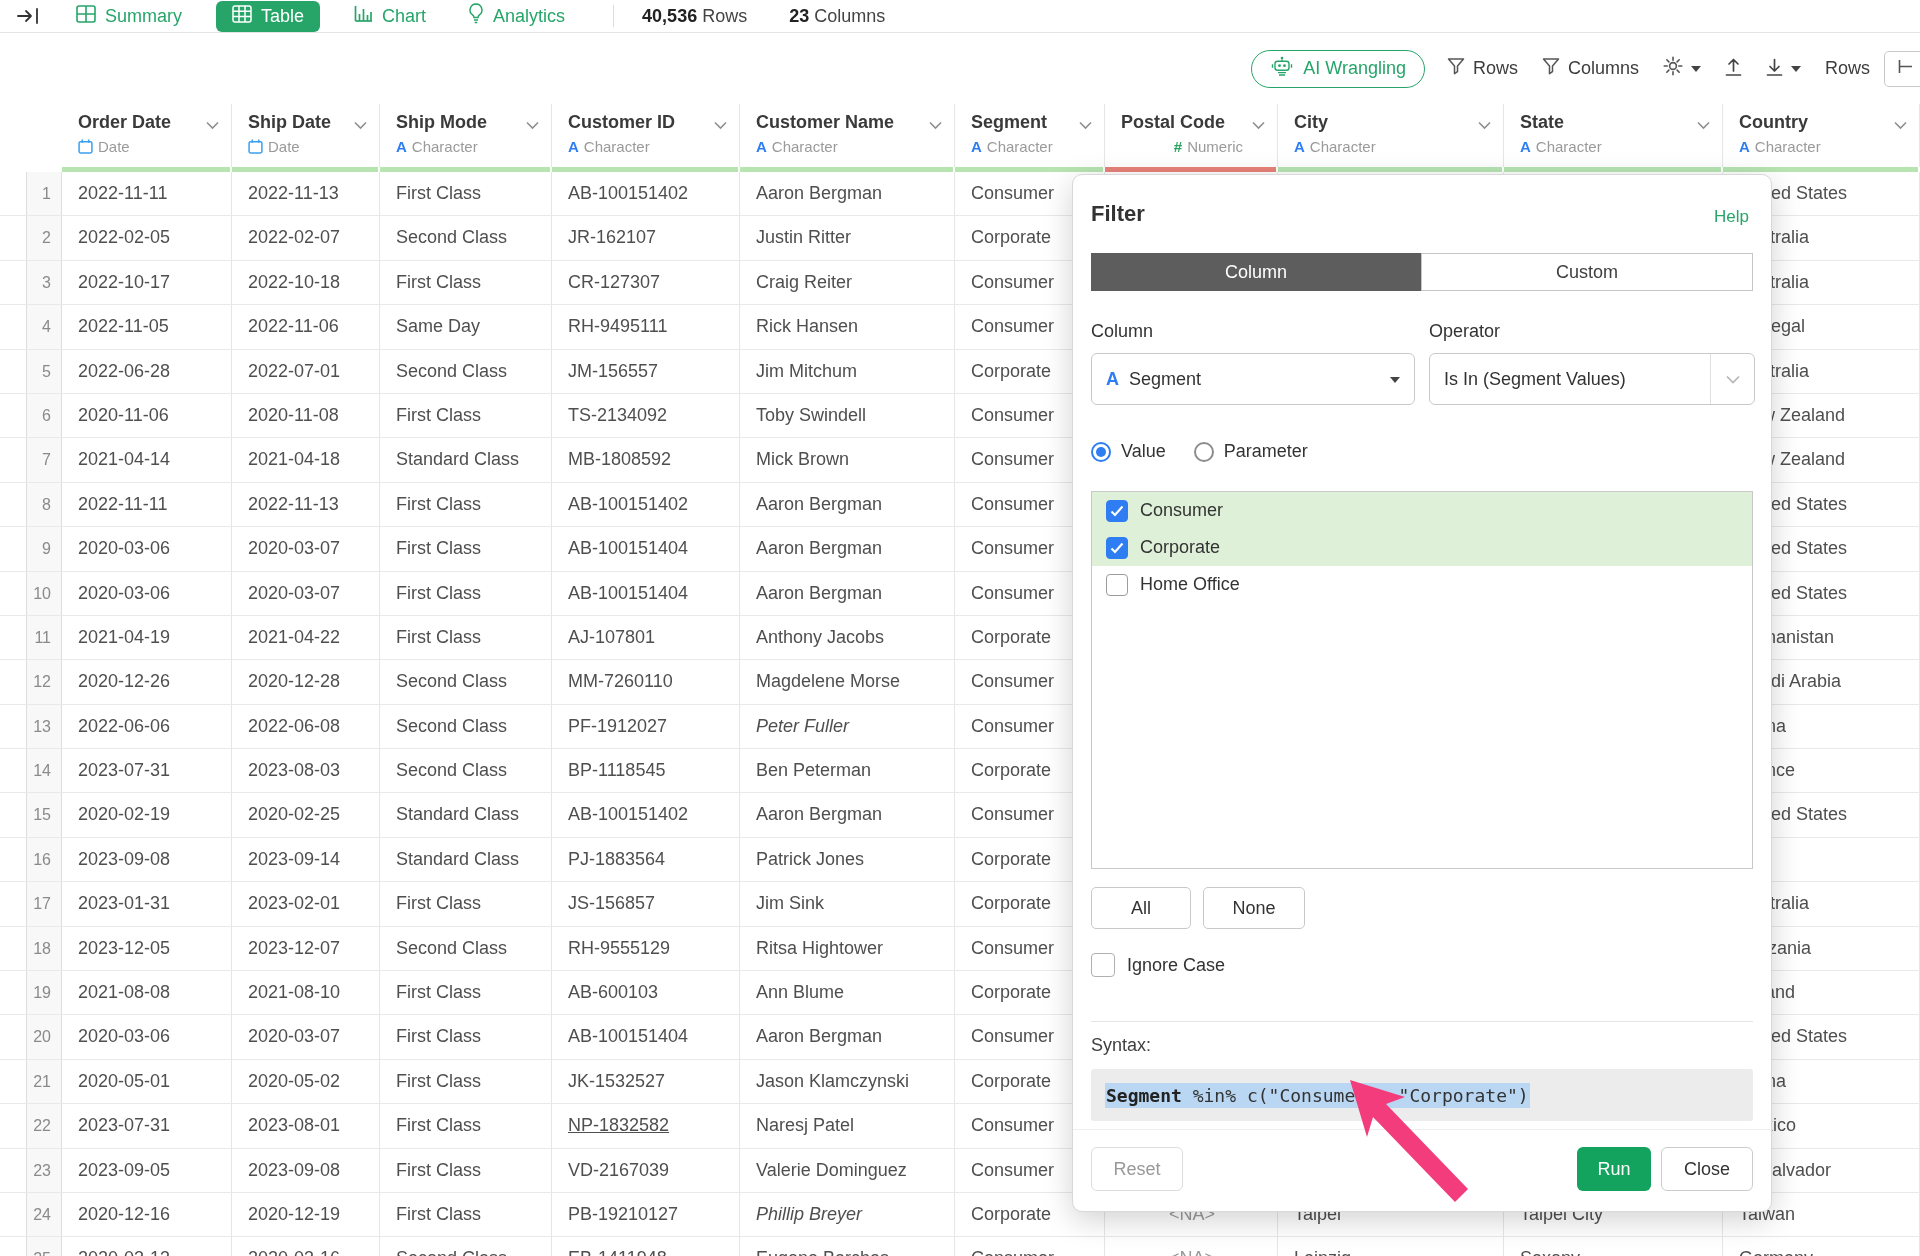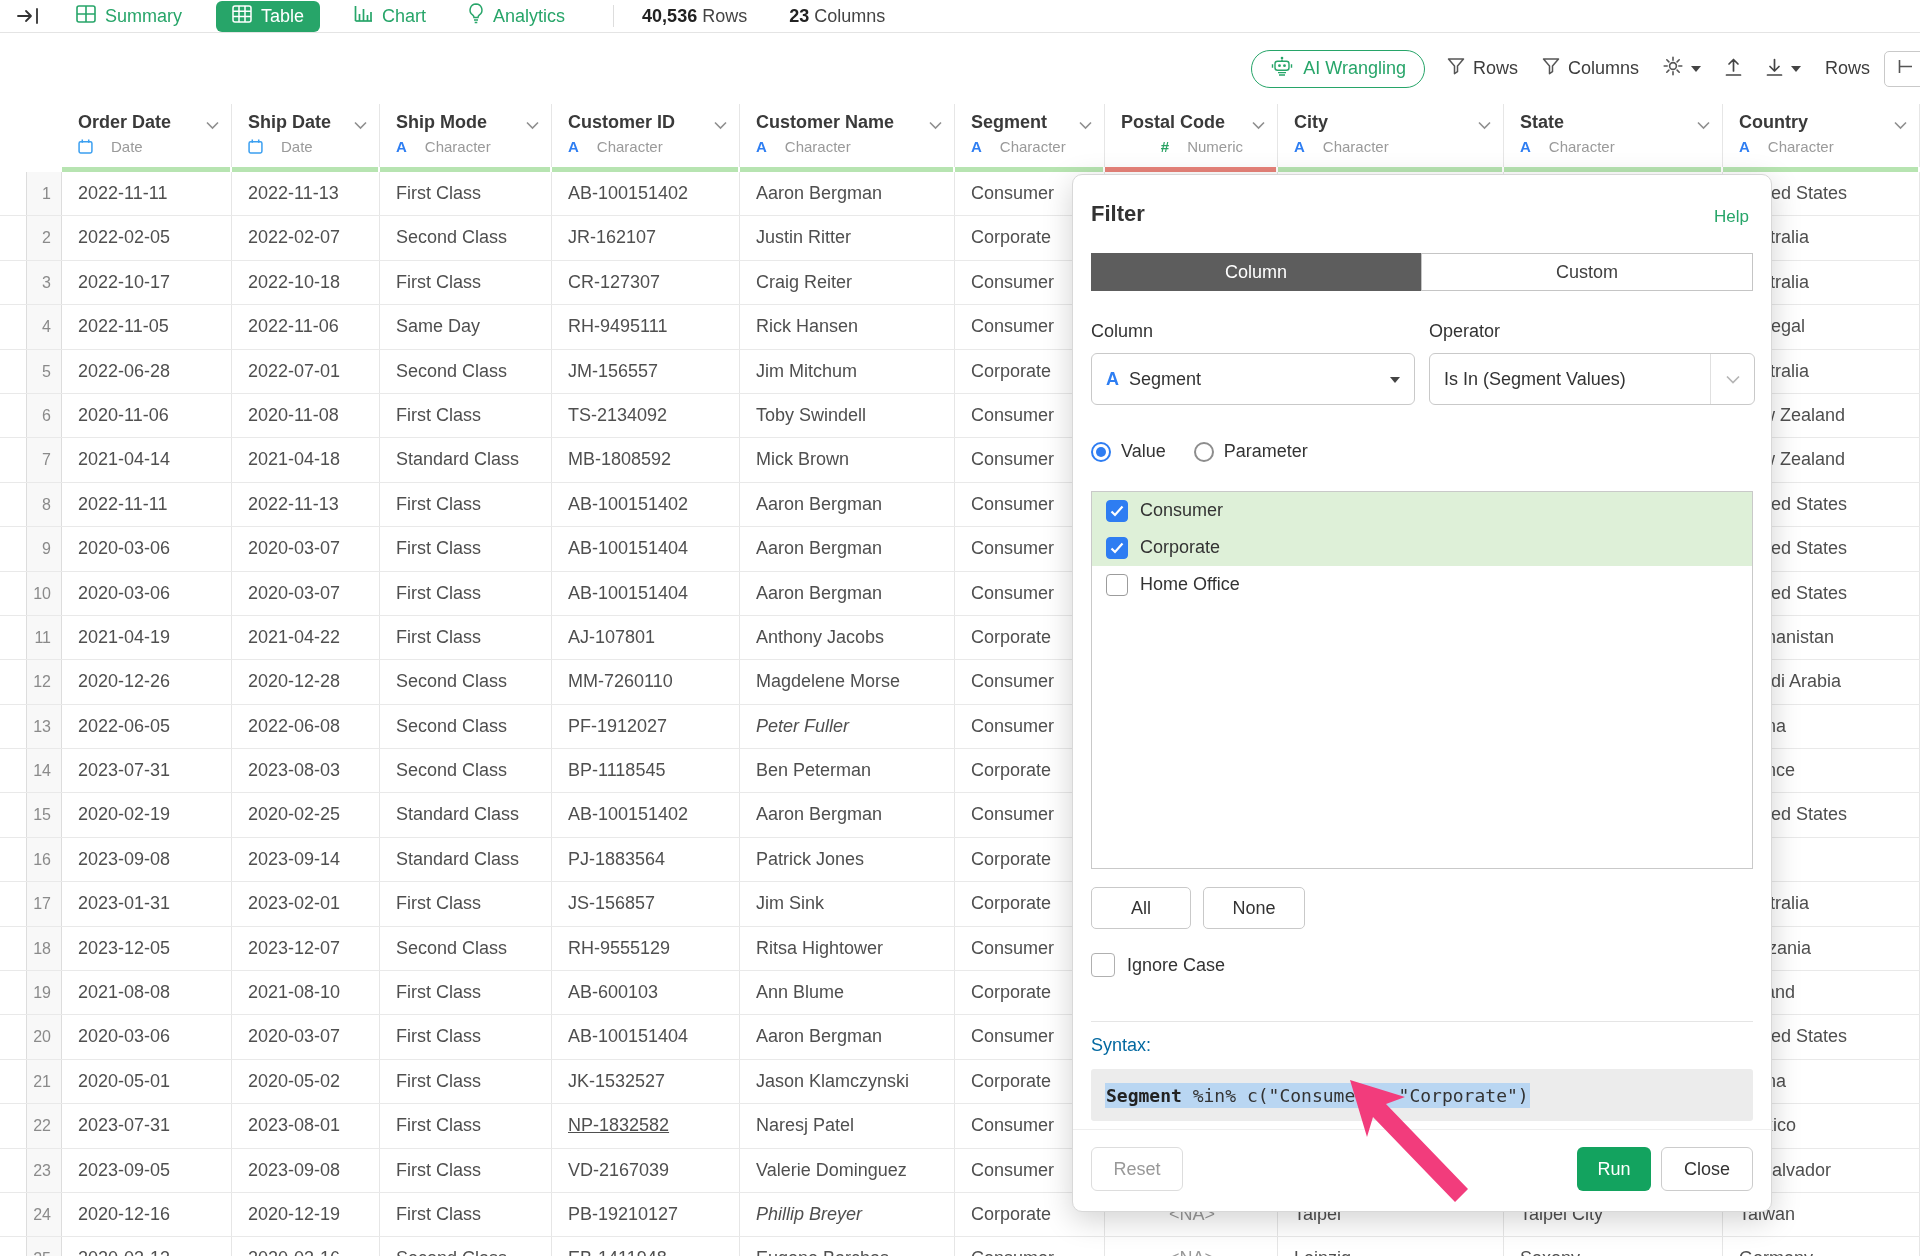--- a/index.html
+++ b/index.html
@@ -30,21 +30,21 @@
     border-top:6px solid #444; display:inline-block; }
   .rowjump { width:70px; height:36px; border:1px solid #c9c9c9; border-radius:5px; background:#fff;
     display:flex; align-items:center; padding-left:12px; margin-right:-34px; }
 
   
   .thead { position:absolute; left:0; top:104px; display:flex; }
   .hspacer { width:62px; }
   .hcell { position:relative; height:63px; border-right:1px solid #e6e6e6; padding:8px 0 0 16px; cursor:pointer; }
   .hname { font-size:18px; font-weight:bold; color:#3a3a3a; white-space:nowrap; }
   .hchev { position:absolute; right:12px; top:12px; }
-  .hline2 { display:flex; align-items:center; gap:18px; margin-top:5px; font-size:15px; color:#9a9a9a; white-space:nowrap; }
+  .hline2 { display:flex; align-items:center; gap:5px; margin-top:5px; font-size:15px; color:#9a9a9a; white-space:nowrap; }
   .hline2.numtype { justify-content:flex-end; padding-right:34px; }
   .ic-A { color:#2e7ef2; font-weight:bold; font-size:15px; }
   .ic-H { color:#2aa364; font-weight:bold; font-size:15px; }
   .striprow { position:absolute; left:0; top:167px; display:flex; height:7px; }
   .strip { height:7px; }
   .tbody { position:absolute; left:0; top:172px; }
   .trow { display:flex; height:44.4px; border-bottom:1px solid #e9e9e9; background:#fff; }
   .numcell { width:62px; display:flex; }
   .numbox { margin-left:26px; flex:1; background:#f8f8f8; border-left:1px solid #ddd; border-right:1px solid #ddd;
     font-size:16px; color:#8a8a8a; text-align:right; padding-right:10px; line-height:43px; }
@@ -82,21 +82,21 @@
   .vitem.on { background:#def0d8; }
   .cb { width:22px; height:22px; border-radius:4px; border:1.5px solid #9c9c9c; background:#fff;
     display:inline-flex; align-items:center; justify-content:center; flex:none; cursor:pointer; }
   .cb.on { background:#2e7df2; border-color:#2e7df2; }
   .allnone { position:absolute; left:18px; top:712px; display:flex; gap:12px; }
   .btn-lite { height:42px; border:1px solid #c9c9c9; border-radius:5px; background:#fff; font-size:18px;
     color:#333; display:flex; align-items:center; justify-content:center; cursor:pointer; }
   .ignore-row { position:absolute; left:18px; top:778px; display:flex; align-items:center; gap:12px; font-size:18px; color:#333; }
   .cb.big { width:24px; height:24px; border-color:#b0b0b0; }
   .dlg-div { position:absolute; left:18px; right:18px; top:846px; height:1px; background:#e5e5e5; }
-  .syntax-label { position:absolute; left:18px; top:860px; font-size:18px; color:#0369a1; }
+  .syntax-label { position:absolute; left:18px; top:860px; font-size:18px; color:#404040; }
   .codebox { position:absolute; left:18px; right:18px; top:894px; height:52px; background:#ececec;
     border-radius:3px; display:flex; align-items:center; padding-left:14px;
     font-family:"DejaVu Sans Mono","Liberation Mono",monospace; font-size:18px; color:#333; white-space:pre; }
   .codehl { background:#b9d6f2; padding:2px 1px; }
   .codehl b { font-weight:bold; color:#222; }
   .dlg-footline { position:absolute; left:0; right:0; top:954px; height:1px; background:#eee; }
   .dlg-foot { position:absolute; left:18px; right:18px; top:972px; height:44px; }
   .btn-reset { position:absolute; left:0; width:92px; height:44px; border:1px solid #ddd; border-radius:6px;
     background:#fff; color:#999; font-size:18px; display:flex; align-items:center; justify-content:center; cursor:pointer; }
   .btn-run { position:absolute; right:102px; width:74px; height:44px; background:#13a35f; border-radius:6px;
@@ -514,21 +514,21 @@
       <div class="cell" style="width: 150px;">Consumer</div>
       <div class="cell right" style="width: 173px;"></div>
       <div class="cell" style="width: 226px;"></div>
       <div class="cell" style="width: 219px;"></div>
       <div class="cell" style="width: 197px;">Saudi Arabia</div>
     </div>
     <div class="trow">
       <div class="numcell">
         <div class="numbox">13</div>
       </div>
-      <div class="cell" style="width: 170px;">2022-06-05</div>
+      <div class="cell" style="width: 170px;">2022-06-06</div>
       <div class="cell" style="width: 148px;">2022-06-08</div>
       <div class="cell" style="width: 172px;">Second Class</div>
       <div class="cell" style="width: 188px;">PF-1912027</div>
       <div class="cell" style="width: 215px; font-style: italic;">Peter Fuller</div>
       <div class="cell" style="width: 150px;">Consumer</div>
       <div class="cell right" style="width: 173px;"></div>
       <div class="cell" style="width: 226px;"></div>
       <div class="cell" style="width: 219px;"></div>
       <div class="cell" style="width: 197px;">China</div>
     </div>

